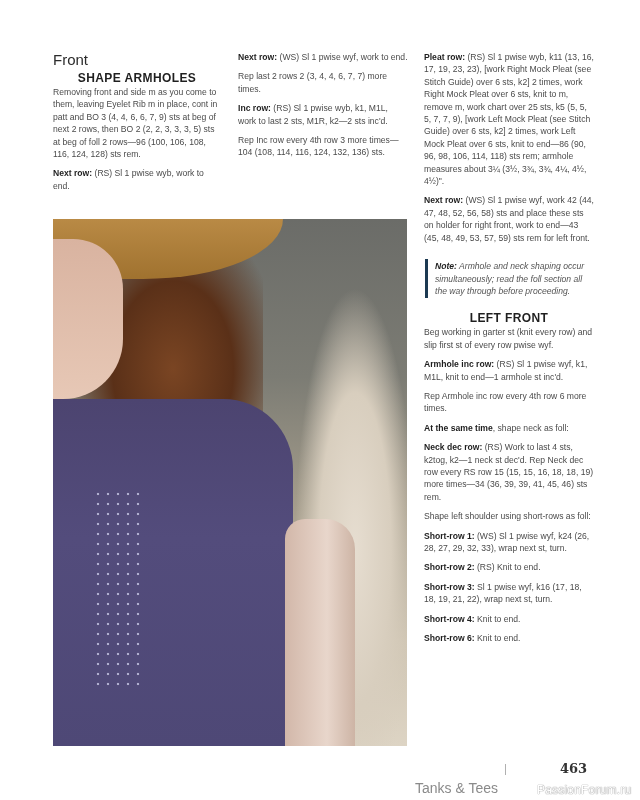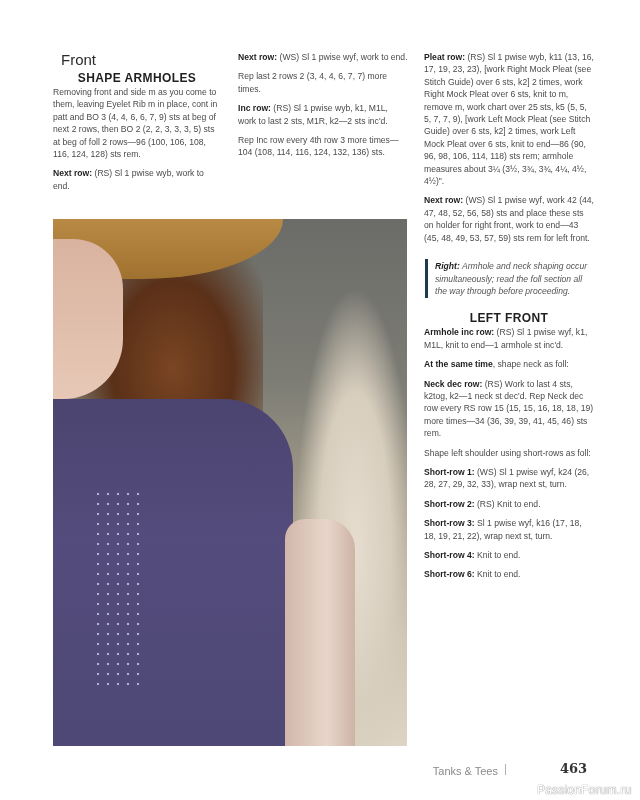--- a/index.html
+++ b/index.html
@@ -6,21 +6,21 @@
   body {
     width: 640px; height: 800px; background: #ffffff; position: relative; overflow: hidden;
     font-family: "Liberation Sans", "DejaVu Sans", sans-serif; color: #3a3a3a;
   }
   .col { position: absolute; font-size: 8.6px; line-height: 12.4px; color: #4a4a4a; }
   .col p { margin: 0 0 7px 0; }
   .col b { color: #1e1e1e; font-weight: bold; margin-top: 27px; }
   #col1 { left: 53px; top: 51px; width: 168px; }
   #col2 { left: 238px; top: 51px; width: 170px; }
   #col3 { left: 424px; top: 51px; width: 170px; }
-  .h1 { font-size: 15px; line-height: 18px; color: #2b2b2b; margin: 0 0 3px 8px; font-weight: normal; }
+  .h1 { font-size: 15px; line-height: 18px; color: #2b2b2b; margin: 0 0 3px 0; font-weight: normal; }
   .h2 { font-size: 12px; line-height: 13px; font-weight: bold; color: #1f1f1f; letter-spacing: 0.4px; margin: 0 0 1px 0; text-align: center; }
   .note {
     border-left: 3.5px solid #1c3a52; padding: 1px 0 1px 7px; margin: 15px 0 14px 1px;
     font-style: italic; color: #555;
   }
   .note b { font-style: italic; }
   .italic-b { }
   #photo {
     position: absolute; left: 53px; top: 219px; width: 354px; height: 527px; overflow: hidden;
     background:
@@ -48,21 +48,21 @@
     position: absolute; left: 40px; top: 270px; width: 50px; height: 200px;
     background-image: radial-gradient(circle, rgba(200,200,230,0.8) 1.2px, transparent 1.6px);
     background-size: 10px 10px;
   }
   .ph-arm {
     position: absolute; left: 232px; top: 300px; width: 70px; height: 227px;
     background: linear-gradient(90deg, #d2b7a9, #e8d6cb 60%, #cdb4a5);
     border-radius: 20px 30px 0 0;
   }
   #footer { position: absolute; top: 762px; left: 0; width: 640px; height: 20px; }
-  .ft-section { position: absolute; right: 142px; top: 3px; font-size: 11px; color: #8a8a8a; }
+  .ft-section { position: absolute; right: 142px; top: 18px; font-size: 14px; color: #8a8a8a; }
   .ft-sep { position: absolute; left: 505px; top: 2px; width: 1px; height: 11px; background: #b0b0b0; }
   .ft-page { position: absolute; left: 512px; top: -1px; font-family: "DejaVu Serif", serif; font-weight: bold; font-size: 13px; color: #333; margin-left: 48px; }
   .watermark { position: absolute; left: 537px; top: 783px; font-size: 12px; color: #ffffff; letter-spacing: 0.2px;
     text-shadow: 0 0 1px #8a8a8a, 0 0 1px #8a8a8a; }
 </style>
 </head>
 <body>
 
 <div id="col1" class="col">
   <h1 class="h1">Front</h1>
@@ -74,23 +74,25 @@
 <div id="col2" class="col">
   <p><b>Next row:</b><span> (WS) Sl 1 pwise wyf, work to end.</span></p>
   <p>Rep last 2 rows 2 (3, 4, 4, 6, 7, 7) more times.</p>
   <p><b>Inc row:</b><span> (RS) Sl 1 pwise wyb, k1, M1L, work to last 2 sts, M1R, k2—2 sts inc'd.</span></p>
   <p>Rep Inc row every 4th row 3 more times—104 (108, 114, 116, 124, 132, 136) sts.</p>
 </div>
 
 <div id="col3" class="col">
   <p><b>Pleat row:</b><span> (RS) Sl 1 pwise wyb, k11 (13, 16, 17, 19, 23, 23), [work Right Mock Pleat (see Stitch Guide) over 6 sts, k2] 2 times, work Right Mock Pleat over 6 sts, knit to m, remove m, work chart over 25 sts, k5 (5, 5, 5, 7, 7, 9), [work Left Mock Pleat (see Stitch Guide) over 6 sts, k2] 2 times, work Left Mock Pleat over 6 sts, knit to end—86 (90, 96, 98, 106, 114, 118) sts rem; armhole measures about 3¼ (3½, 3¾, 3¾, 4¼, 4½, 4½)".</span></p>
   <p><b>Next row:</b><span> (WS) Sl 1 pwise wyf, work 42 (44, 47, 48, 52, 56, 58) sts and place these sts on holder for right front, work to end—43 (45, 48, 49, 53, 57, 59) sts rem for left front.</span></p>
-  <div class="note"><b>Right:</b><span> Armhole and neck shaping occur simultaneously; read the foll section all the way through before proceeding.</span></div>
+  <div class="note"><b>Note:</b><span> Armhole and neck shaping occur simultaneously; read the foll section all the way through before proceeding.</span></div>
   <div class="h2">LEFT FRONT</div>
+  <p>Beg working in garter st (knit every row) and slip first st of every row pwise wyf.</p>
   <p><b>Armhole inc row:</b><span> (RS) Sl 1 pwise wyf, k1, M1L, knit to end—1 armhole st inc'd.</span></p>
+  <p>Rep Armhole inc row every 4th row 6 more times.</p>
   <p><b class="italic-b">At the same time</b><span>, shape neck as foll:</span></p>
   <p><b>Neck dec row:</b><span> (RS) Work to last 4 sts, k2tog, k2—1 neck st dec'd. Rep Neck dec row every RS row 15 (15, 15, 16, 18, 18, 19) more times—34 (36, 39, 39, 41, 45, 46) sts rem.</span></p>
   <p>Shape left shoulder using short-rows as foll:</p>
   <p><b>Short-row 1:</b><span> (WS) Sl 1 pwise wyf, k24 (26, 28, 27, 29, 32, 33), wrap next st, turn.</span></p>
   <p><b>Short-row 2:</b><span> (RS) Knit to end.</span></p>
   <p><b>Short-row 3:</b><span> Sl 1 pwise wyf, k16 (17, 18, 18, 19, 21, 22), wrap next st, turn.</span></p>
   <p><b>Short-row 4:</b><span> Knit to end.</span></p>
   <p><b>Short-row 6:</b><span> Knit to end.</span></p>
 </div>
 

